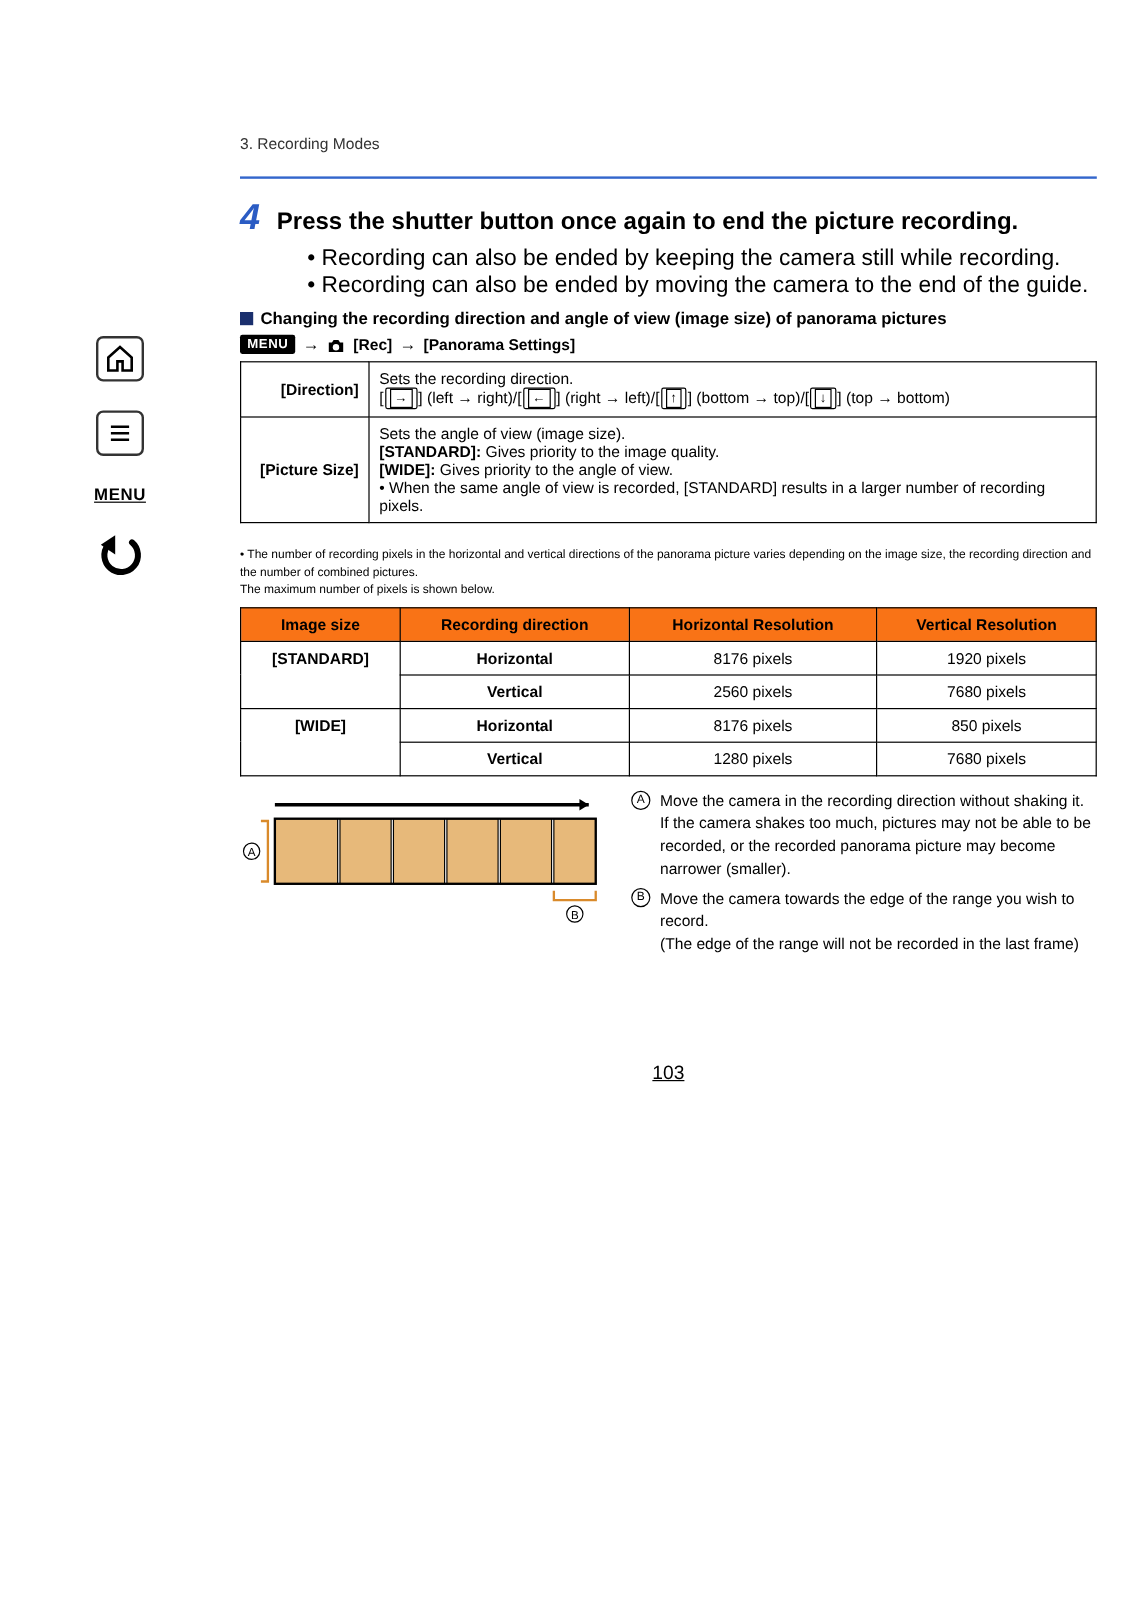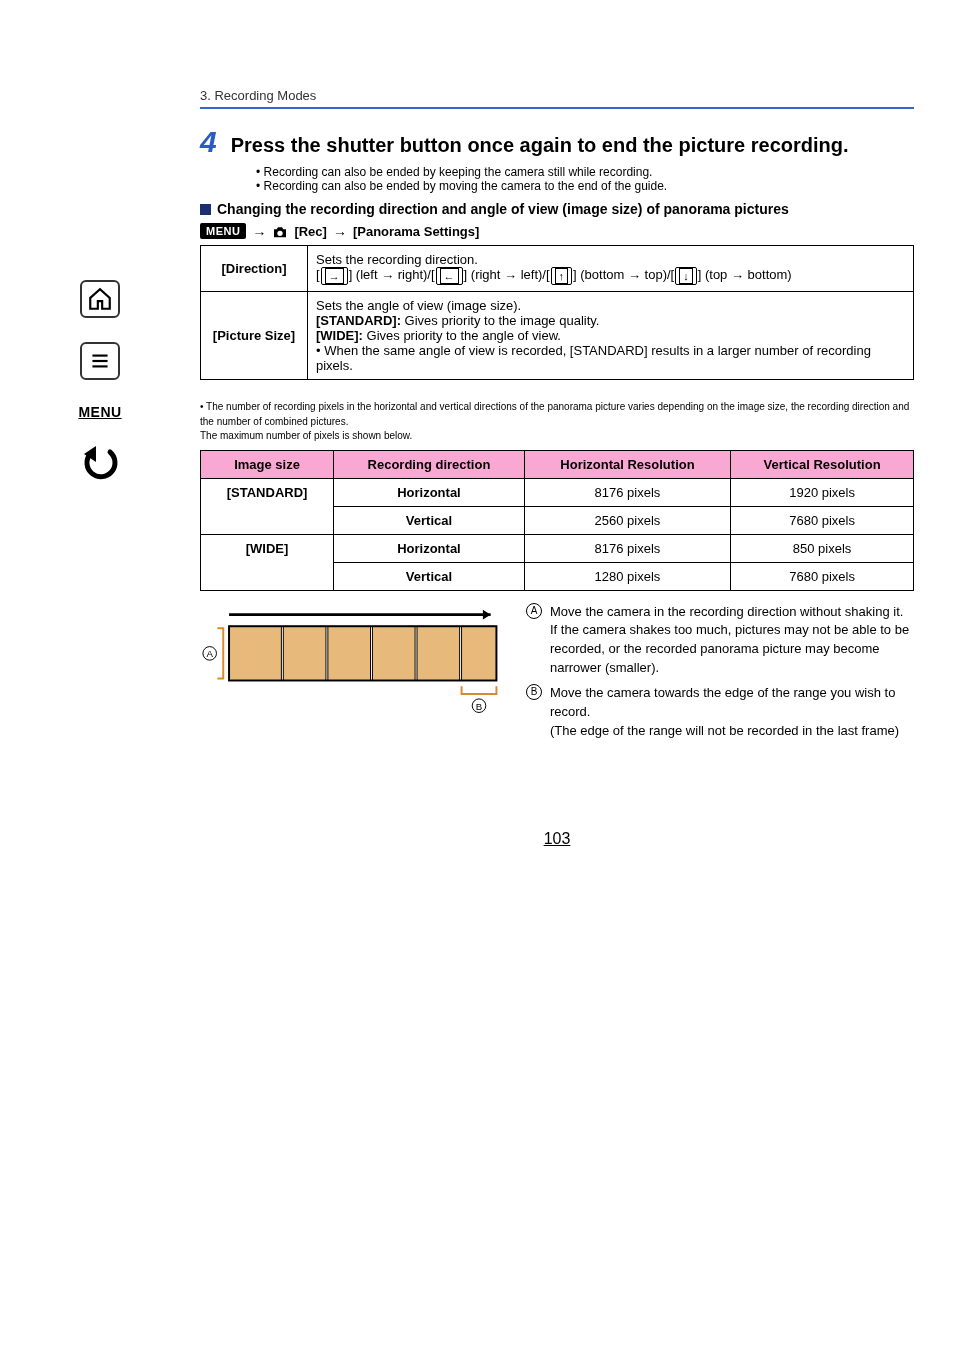--- a/index.html
+++ b/index.html
@@ -44,44 +44,44 @@
   }
   .back-btn svg { width: 40px; height: 40px; }
   .main {
     flex: 1;
     padding: 0 40px 40px 0;
     max-width: 720px;
   }
   .chapter {
     font-size: 13px;
     color: #333;
-    margin-top: 88px;
+    margin-top: 112px;
     border-bottom: 2px solid #3366cc;
-    padding-bottom: 4px;
+    padding-bottom: 20px;
   }
   .step-row {
     display: flex;
     align-items: baseline;
     gap: 14px;
     margin-top: 18px;
   }
   .step-num {
     font-size: 30px;
     font-weight: bold;
     color: #2b5cc4;
     font-style: italic;
     line-height: 1;
   }
   .step-text {
     font-size: 20px;
     font-weight: bold;
   }
   .sub-bullets {
     margin: 8px 0 0 56px;
-    font-size: 12px;
+    font-size: 19px;
   }
   .sub-bullets .bullet-line::before { content: "• "; }
   .sq-heading {
     margin-top: 8px;
     font-size: 14px;
     font-weight: bold;
     display: flex;
     align-items: flex-start;
     gap: 6px;
   }
@@ -118,21 +118,21 @@
     font-size: 13px;
   }
   table.settings td, table.settings th,
   table.pixels td, table.pixels th {
     border: 1px solid #000;
     padding: 6px 8px;
     vertical-align: top;
   }
   table.settings .row-head {
     font-weight: bold;
-    text-align: center;
+    text-align: right;
     vertical-align: middle;
     width: 90px;
     margin-left: 44px;
   }
   .inline-icon {
     display: inline-block;
     border: 1px solid #000;
     padding: 0 3px;
     font-size: 11px;
     line-height: 14px;
@@ -145,21 +145,21 @@
     border: 1px solid #000;
     padding: 0 3px;
   }
   .note {
     font-size: 10px;
     margin-top: 20px;
     line-height: 1.45;
   }
   .note::before { content: "• "; }
   table.pixels th {
-    background: #f9a8d4;
+    background: #f97316;
     text-align: center;
     font-weight: bold;
   }
   table.pixels td { text-align: center; }
   table.pixels td.rh { font-weight: bold; }
   .technique-area {
     display: flex;
     gap: 16px;
     margin-top: 12px;
     align-items: flex-start;

